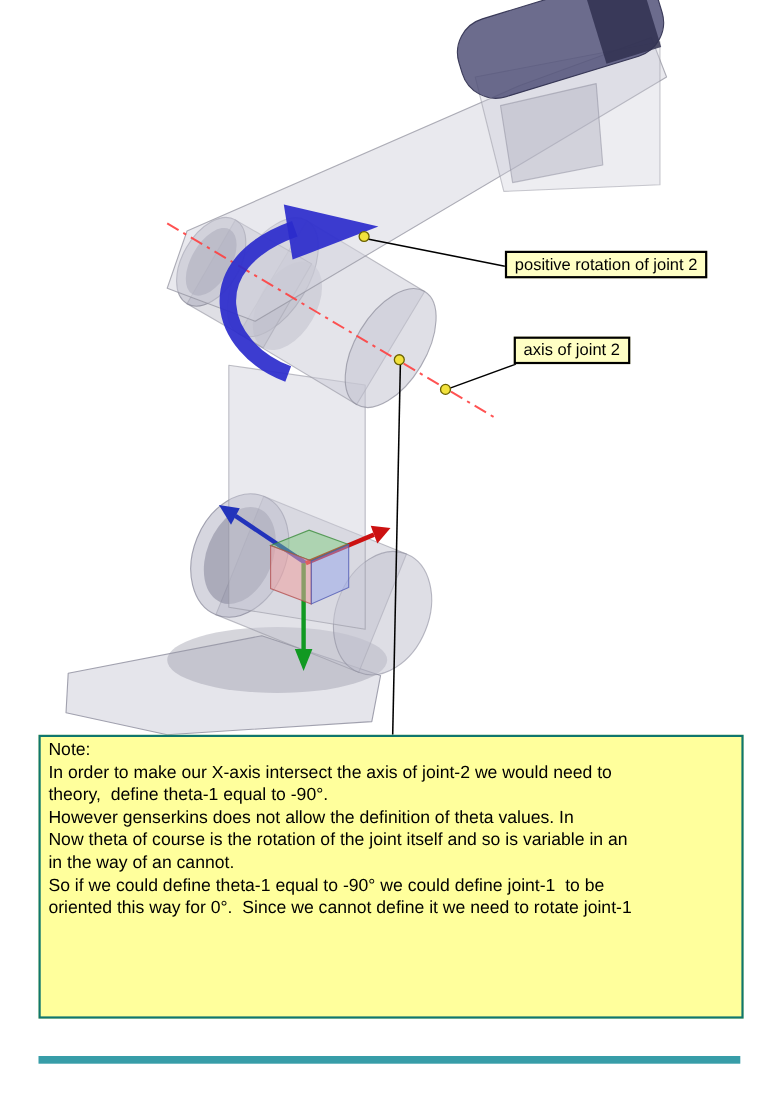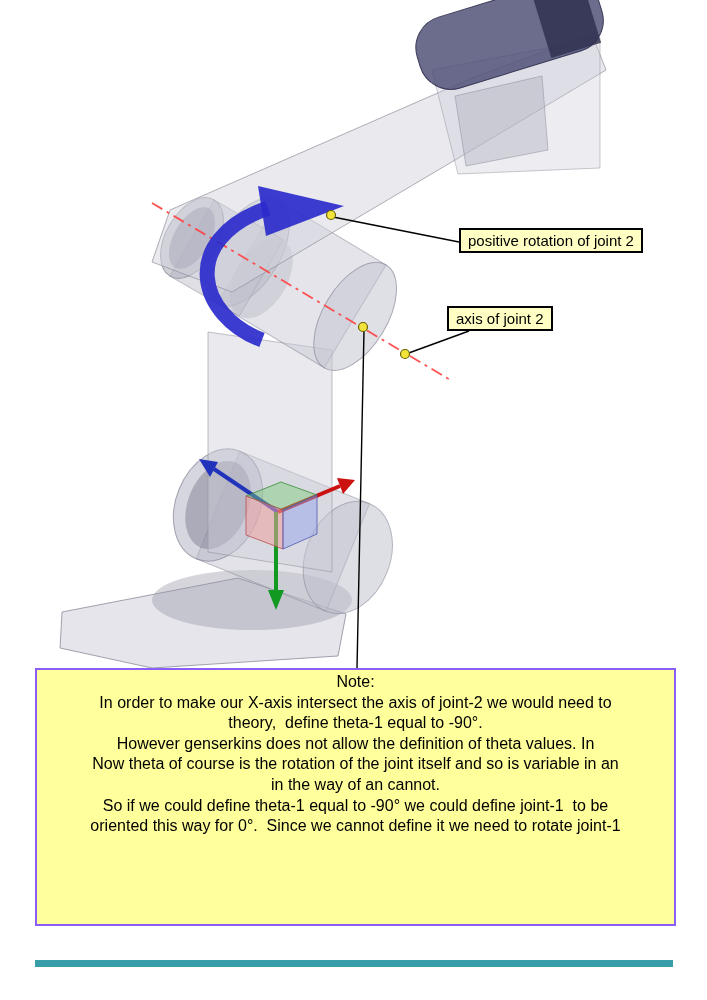--- a/index.html
+++ b/index.html
@@ -3,39 +3,39 @@
 <meta charset="utf-8">
 <style>
   * { margin:0; padding:0; box-sizing:border-box; }
   html,body { width:707px; height:1000px; }
   body {
     background:#ffffff;
     font-family:"Liberation Sans", sans-serif;
     position:relative;
     overflow:hidden;
   }
-  .canvas { position:relative; width:707px; height:1000px; background:#ffffff;text-align:center; }
+  .canvas { position:relative; width:707px; height:1000px; background:#ffffff; }
   .scene { position:absolute; left:0; top:0; width:707px; height:1000px; }
   .callout {
     position:absolute;
     background:#FFFFC4;
     border:2px solid #000;
     padding:2px 7px;
     font-size:15px;
     color:#000;
     white-space:nowrap;
   }
   #callout-rotation { left:459px; top:228px; }
-  #callout-axis { left:447px; top:306px; }
+  #callout-axis { left:467px; top:306px; }
   .note-box {
     position:absolute;
     left:35px; top:668px;
     width:641px; height:258px;
     background:#FFFF9C;
-    border:2px solid #8b5cf6;
+    border:2px solid #0f766e;
     padding:2px 7px;
     font-size:16px;
     line-height:20.6px;
     color:#000;
   }
   .note-line { white-space:pre; }
 </style>
 </head>
 <body>
 

